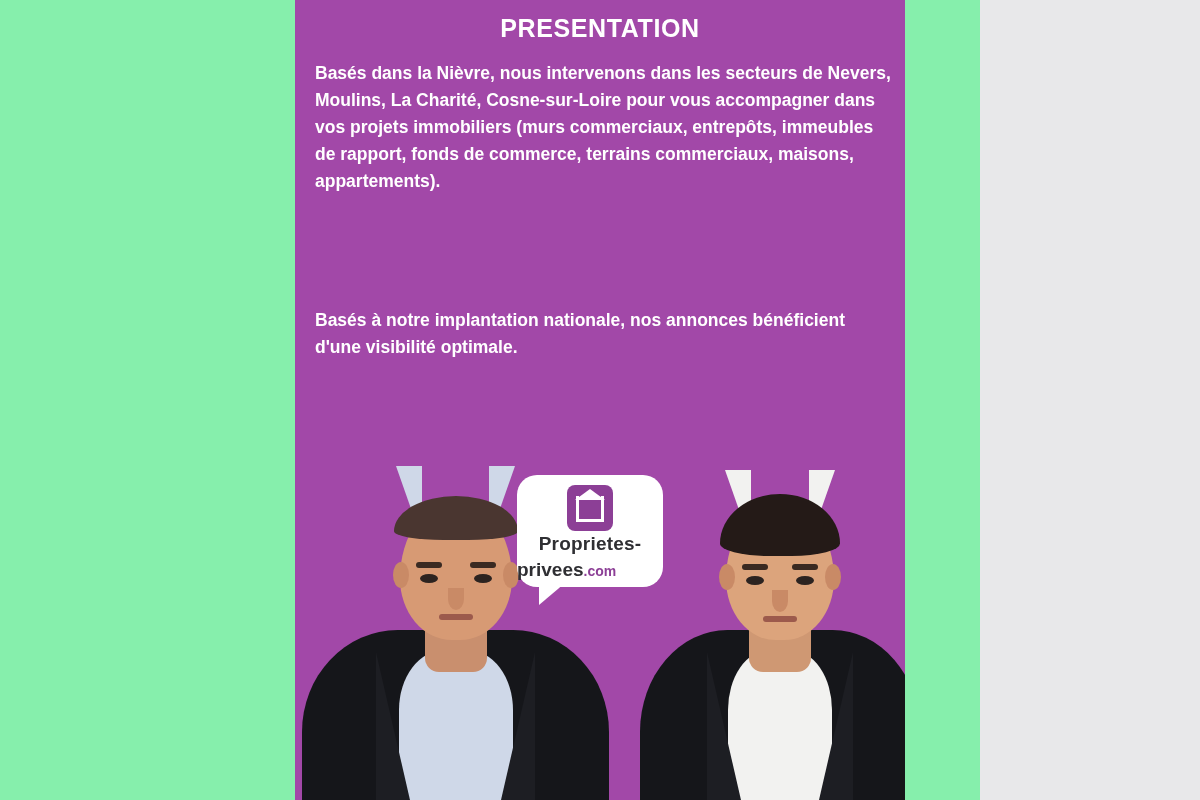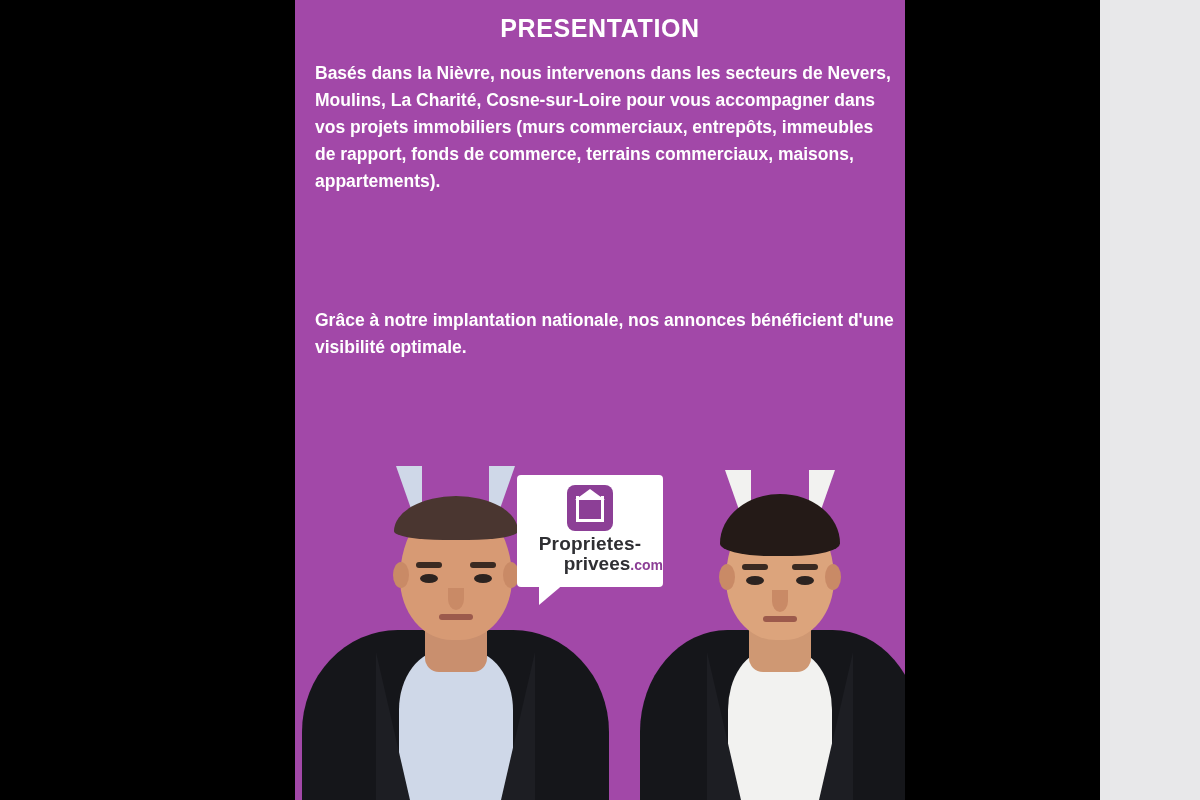--- a/index.html
+++ b/index.html
@@ -7,23 +7,23 @@
     padding: 0;
     width: 1200px;
     height: 800px;
     overflow: hidden;
     background: #e8e8ea;
     font-family: "Liberation Sans", sans-serif;
   }
 
   #stage {
     position: relative;
-    width: 1100px;
+    width: 980px;
     height: 800px;
-    background: #000000;
+    background: #86efac;
   }
 
   
   #poster {
     position: absolute;
     left: 295px;
     top: 0;
     width: 610px;
     height: 800px;
     background: #a248a8;
@@ -249,21 +249,21 @@
     width: 146px;
     height: 128px;
   }
   #logo-bubble {
     position: absolute;
     left: 0;
     top: 0;
     width: 146px;
     height: 112px;
     background: #ffffff;
-    border-radius: 4px;
+    border-radius: 20px;
   }
   #logo-tail {
     position: absolute;
     left: 22px;
     top: 108px;
     width: 0;
     height: 0;
     border-left: 0 solid transparent;
     border-right: 26px solid transparent;
     border-top: 22px solid #ffffff;
@@ -305,41 +305,41 @@
     width: 146px;
     text-align: center;
     font-size: 19px;
     font-weight: bold;
     color: #2f2f33;
     letter-spacing: 0.2px;
   }
   #logo-word2 {
     position: absolute;
     left: 0;
-    top: 78px;
+    top: 84px;
     width: 146px;
-    text-align: right;
+    text-align: left;
     font-size: 19px;
     font-weight: bold;
     color: #2f2f33;
   }
   #logo-word2 .dotcom { color: #8c3f96; font-size: 14px; }
 </style>
 </head>
 <body>
 
 <div id="stage">
 
   <div id="poster">
     <div id="poster-inner">
 
       <div class="poster-title">PRESENTATION</div>
 
       <div class="body-text" id="para1">Basés dans la Nièvre, nous intervenons dans les secteurs de Nevers, Moulins, La Charité, Cosne-sur-Loire pour vous accompagner dans vos projets immobiliers (murs commerciaux, entrepôts, immeubles de rapport, fonds de commerce, terrains commerciaux, maisons, appartements).</div>
-      <div class="body-text" id="para3">Grâce à notre implantation nationale, nos annonces bénéficient d'une visibilité optimale.</div>
+      <div class="body-text" id="para3">Basés à notre implantation nationale, nos annonces bénéficient d'une visibilité optimale.</div>
 
       <div id="photo-area">
 
         <div class="person" id="person-left">
           <div class="suit">
             <div class="jacket-l"></div>
             <div class="jacket-r"></div>
             <div class="shirt"></div>
             <div class="lapel-l"></div>
             <div class="lapel-r"></div>

